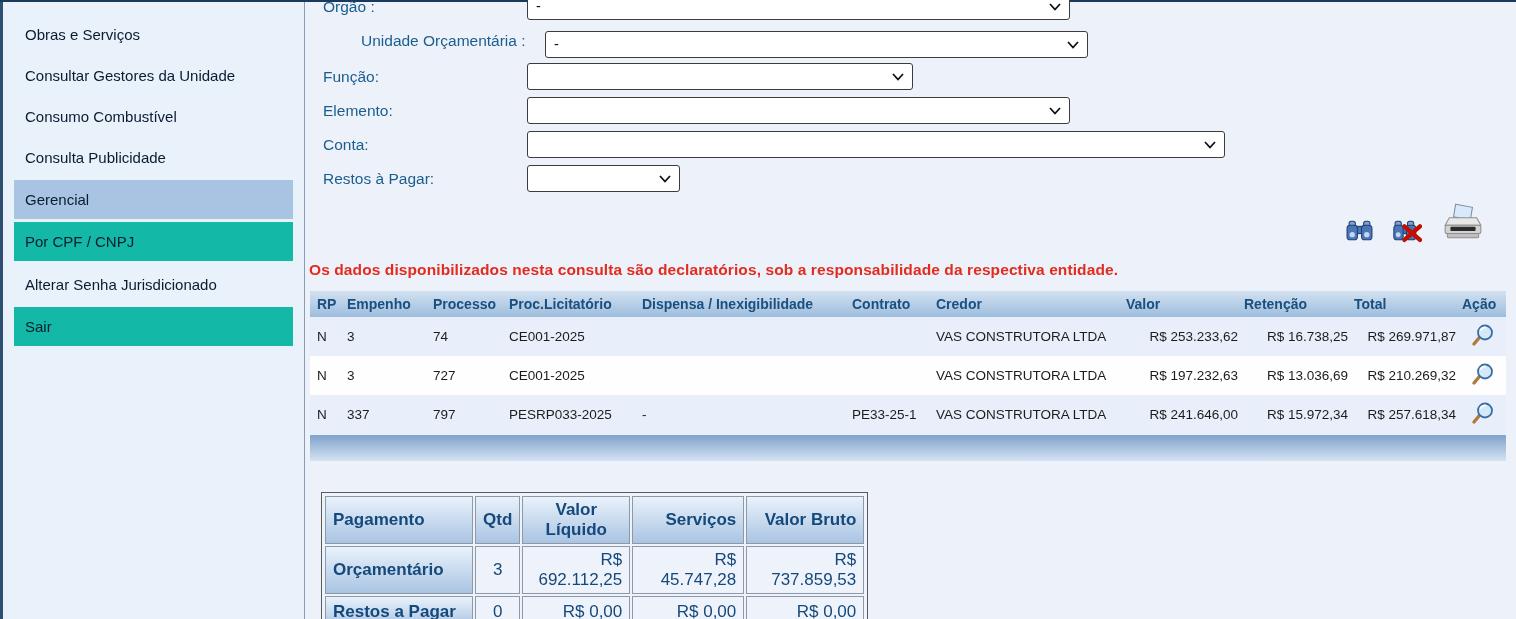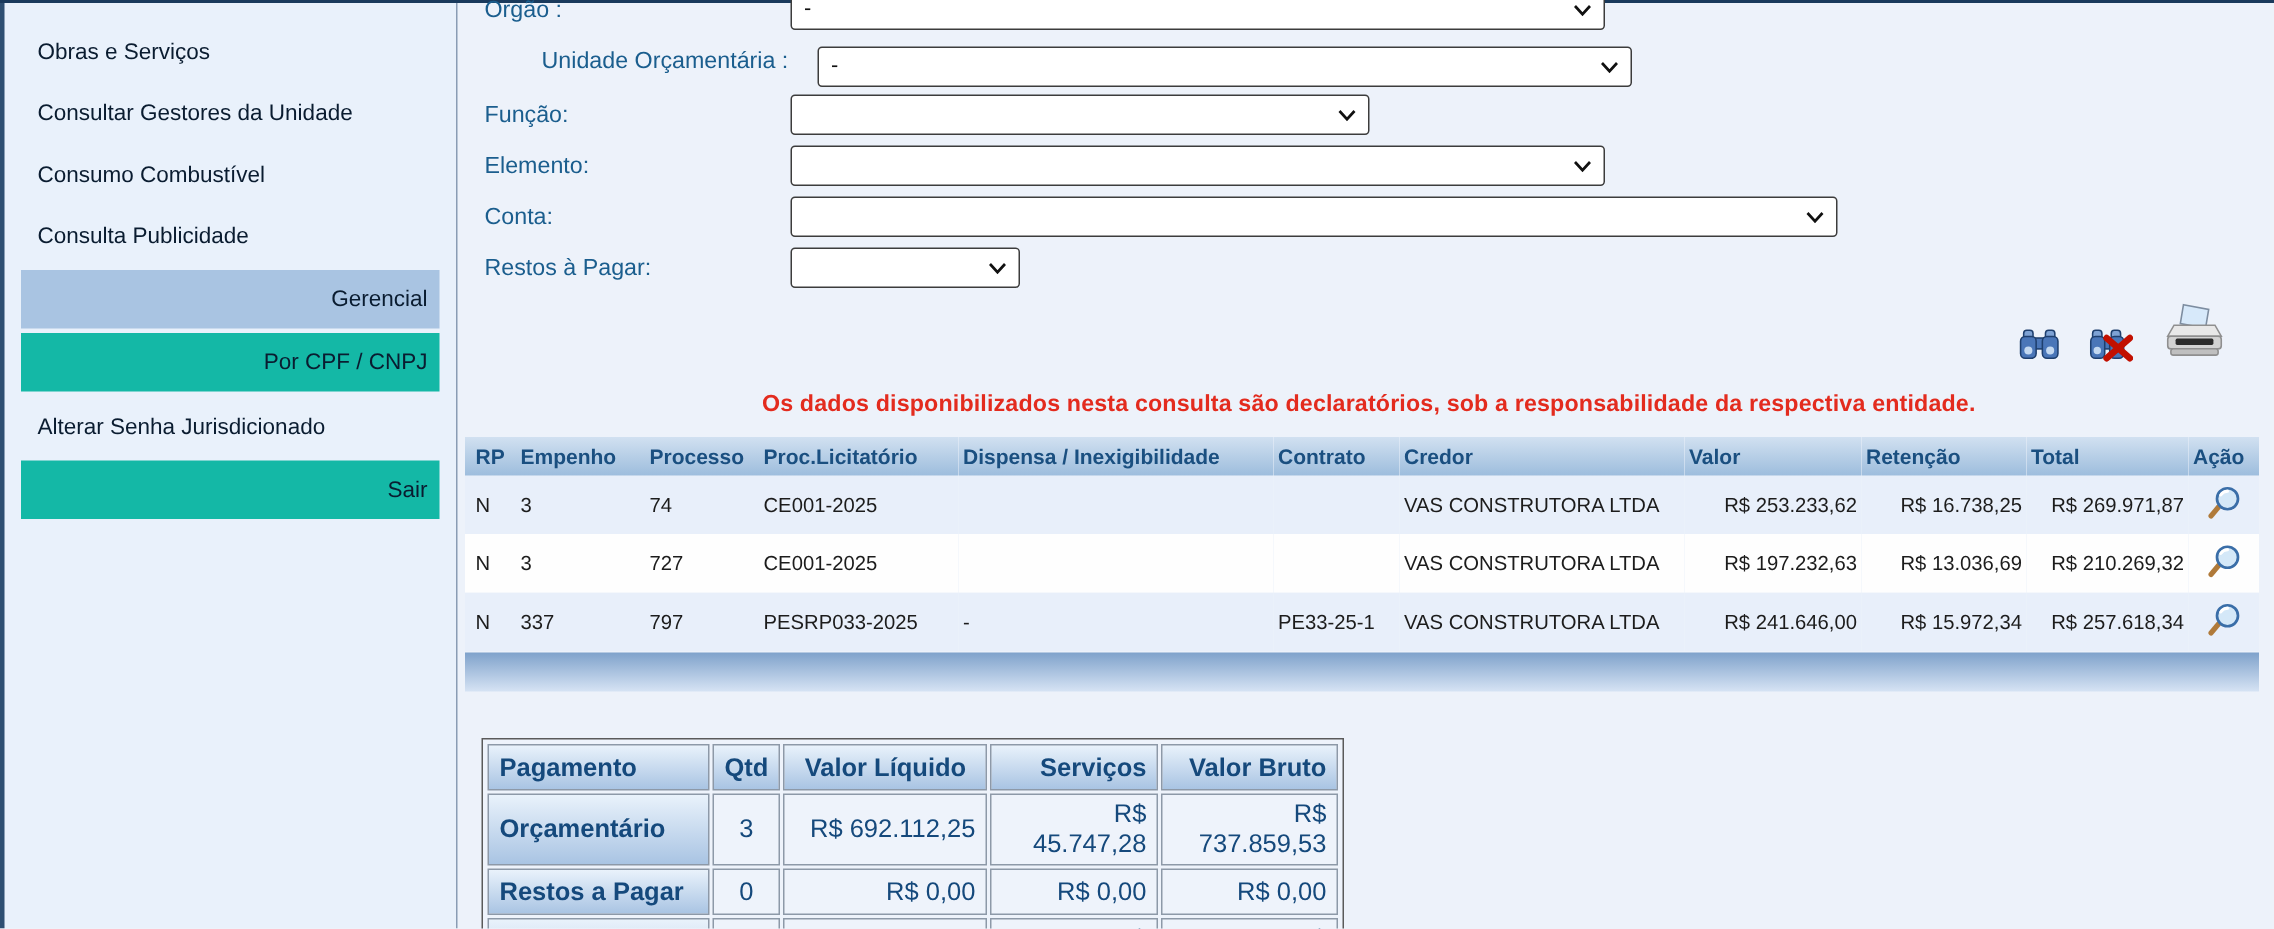--- a/index.html
+++ b/index.html
@@ -19,21 +19,20 @@
     border-right:1px solid #8a9cb4;
     padding-top:12px;
   }
   .nav-item {
     font-size:15px; color:#0a1c30; cursor:pointer;
     padding:11px 8px 11px 22px; line-height:19px;
   }
   .nav-item.band {
     margin:2px 11px 3px 11px;
     padding:10px 8px 10px 11px;
-    text-align:right;
   }
   .nav-item.selected { background:#a9c4e2; }
   .nav-item.highlight { background:#14b8a6; }
 
   
   .main { position:absolute; left:309px; top:0; right:0; bottom:0; }
 
   
   .filters { margin-top:-9px; padding-left:14px; }
   .f-row { display:flex; align-items:flex-start; margin-bottom:7px; }
@@ -57,21 +56,21 @@
 
   
   .toolbar {
     display:flex; justify-content:flex-end; align-items:flex-end;
     gap:20px; padding-right:32px; margin-top:6px; height:48px;
   }
   .tool { cursor:pointer; }
 
   
   .notice {
-    margin-top:14px; text-align:center;
+    margin-top:14px; text-align:left;
     color:#e32b1e; font-size:15.5px; font-weight:bold;
     letter-spacing:.1px;
   }
 
   
   .results-wrap { margin:12px 0 0 1px; width:1196px; }
   table.results { width:1196px; border-collapse:collapse; table-layout:fixed; }
   table.results th {
     background:linear-gradient(to bottom,#d2e1f1,#9dbddd);
     color:#1a4f80; font-size:14px; font-weight:bold;
@@ -101,21 +100,21 @@
   table.summary { border-collapse:separate; border-spacing:2px; }
   table.summary td {
     font-size:17px; color:#15497c; padding:3px 7px; height:31px;
     border:1px solid #8d99a8; background:#eef3fb;
   }
   table.summary td.hd {
     background:linear-gradient(to bottom,#e9f2fb,#a9c4e3);
     font-weight:bold;
   }
   .sw-pag { width:148px; } .sw-qtd { width:32px; text-align:center; }
-  .sw-liq { width:136px; } .sw-ret { width:112px; } .sw-bru { width:118px; }
+  .sw-liq { width:108px; } .sw-ret { width:112px; } .sw-bru { width:118px; }
   td.val { text-align:right; }
   td.hd.c { text-align:center; } td.hd.r { text-align:right; }
 </style>
 </head>
 <body>
 
 <div class="page">
 
   <div class="sidebar">
     <div class="nav-item">Obras e Serviços</div>

